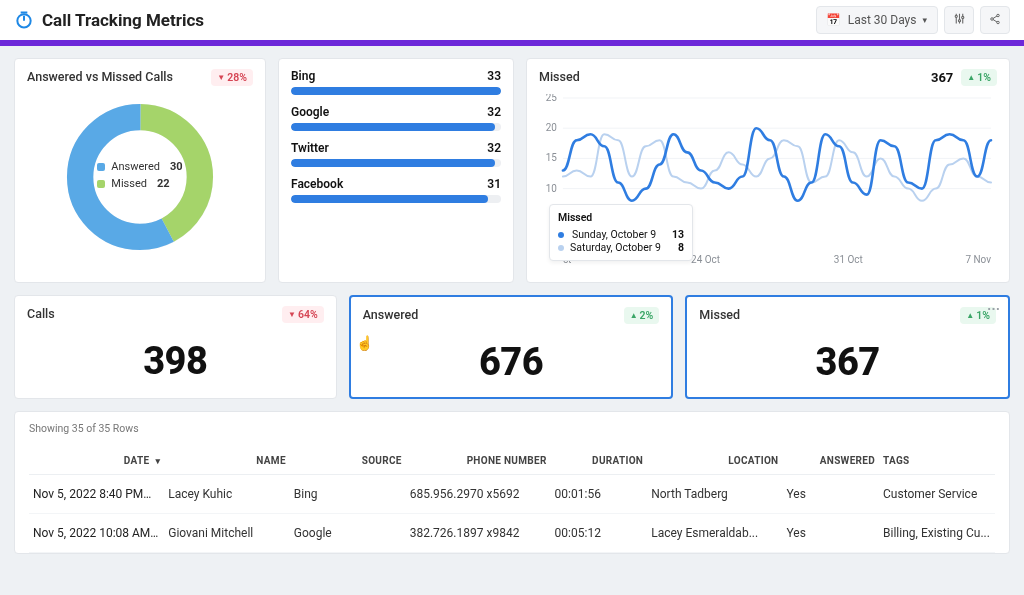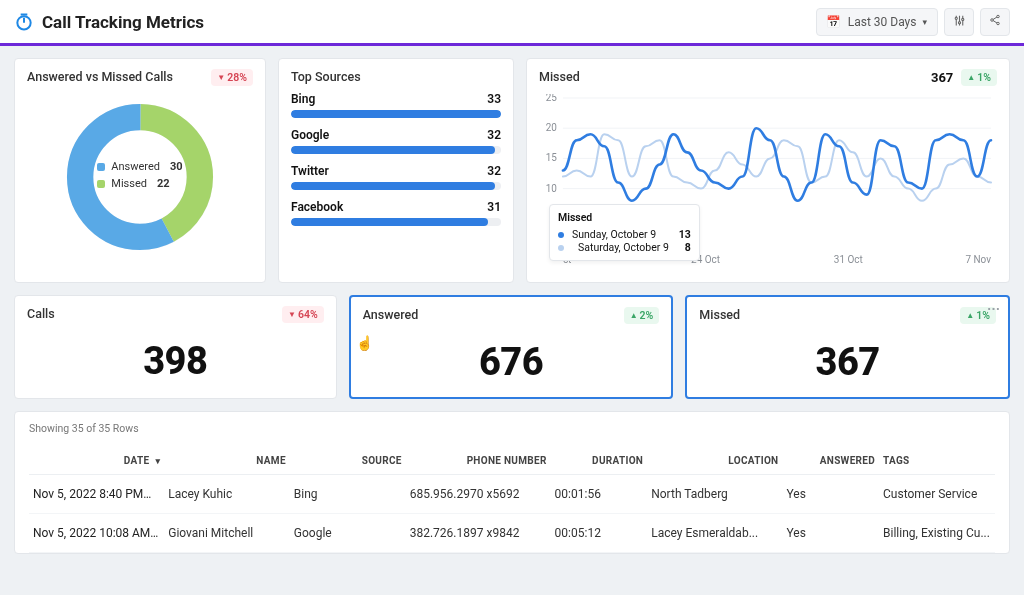--- a/index.html
+++ b/index.html
@@ -1,17 +1,17 @@
 <!DOCTYPE html>
 <html><head>
 <meta charset="utf-8">
 <style>
   * { box-sizing: border-box; margin: 0; padding: 0; }
   body { font-family: -apple-system, BlinkMacSystemFont, "Segoe UI", Roboto, Arial, sans-serif; background: #eef1f4; color: #111; font-size: 13px; width: 1024px; height: 595px; overflow: hidden; }
-  .topbar { display: flex; align-items: center; justify-content: space-between; height: 46px; padding: 0 14px; background: #fff; border-bottom: 3px solid #6d28d9; }
+  .topbar { display: flex; align-items: center; justify-content: space-between; height: 46px; padding: 0 14px; background: #fff; border-bottom: 6px solid #6d28d9; }
   .topbar-left { display: flex; align-items: center; gap: 8px; }
   .logo { width: 20px; height: 20px; color: #1e88e5; }
   .title { font-size: 17px; font-weight: 700; color: #222; }
   .topbar-right { display: flex; align-items: center; gap: 6px; }
   .btn { display: inline-flex; align-items: center; gap: 6px; height: 28px; padding: 0 10px; background: #f5f6f8; border: 1px solid #e3e6ea; border-radius: 4px; font-size: 12px; color: #555; cursor: pointer; }
   .iconbtn { width: 30px; justify-content: center; padding: 0; }
   .page { padding: 12px 14px 16px 14px; }
   .row { display: flex; gap: 12px; margin-bottom: 12px; }
   .card { background: #fff; border: 1px solid #e3e6ea; border-radius: 4px; padding: 10px 12px; position: relative; }
   .card-title { font-size: 12.5px; color: #333; font-weight: 500; margin-bottom: 8px; }
@@ -130,21 +130,20 @@
           <div class="row-l">
             <span class="dot" style="background:#a5d46a"></span>
             <span>Missed</span>
             <span class="val">22</span>
           </div>
         </div>
       </div>
     </div>
 
     <div class="card sources">
-      <div class="card-title">Top Sources</div>
       <div id="sources-list">
           <div class="src-item">
             <div class="src-head">
               <span>Bing</span>
               <span>33</span>
             </div>
             <div class="src-bar">
               <div class="src-fill" style="width:100%"></div>
             </div>
           </div>
@@ -209,21 +208,21 @@
         <div class="tooltip">
           <div class="t-title">Missed</div>
           <div class="t-row">
             <span style="display:flex;align-items:center;gap:8px;">
                 <span class="t-dot" style="background:#2f7de1"></span>
                 <span>Sunday, October 9</span>
               </span>
             <span class="t-val">13</span>
           </div>
           <div class="t-row">
-            <span style="display:flex;align-items:center;gap:14px;">
+            <span style="display:flex;align-items:center;gap:6px;">
                 <span class="t-dot" style="background:#b9d1ef"></span>
                 <span>Saturday, October 9</span>
               </span>
             <span class="t-val">8</span>
           </div>
         </div>
       </div>
     </div>
   </div>
 

